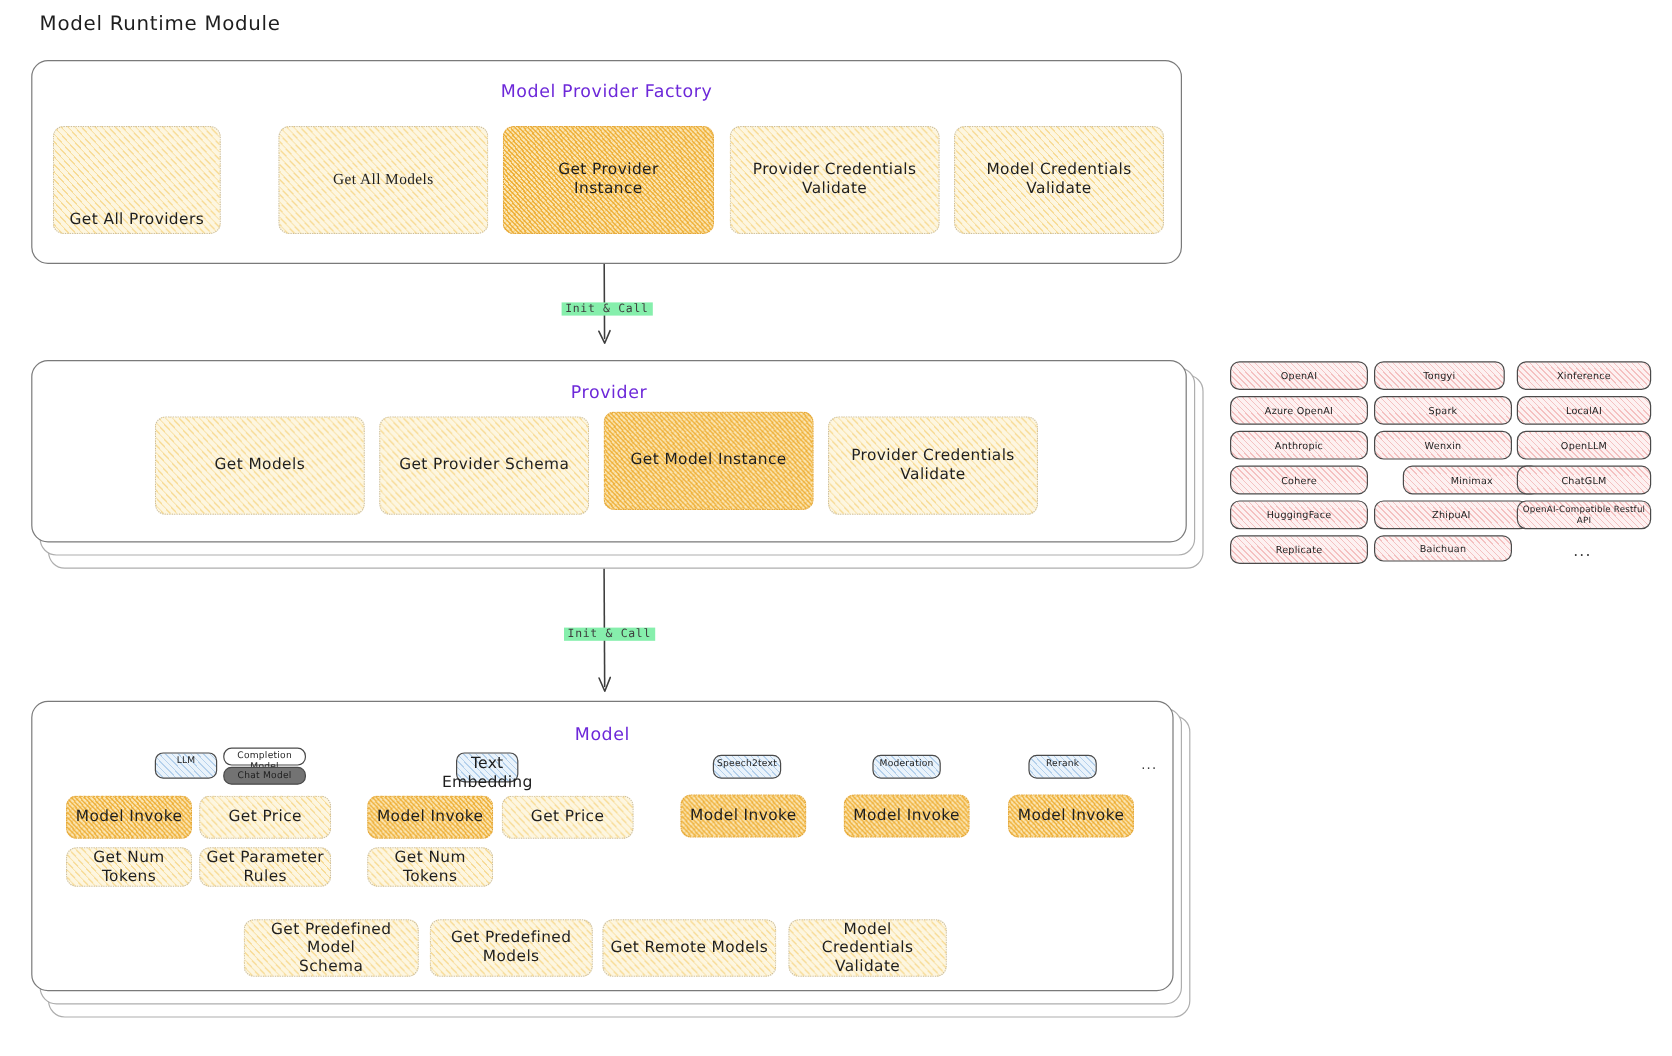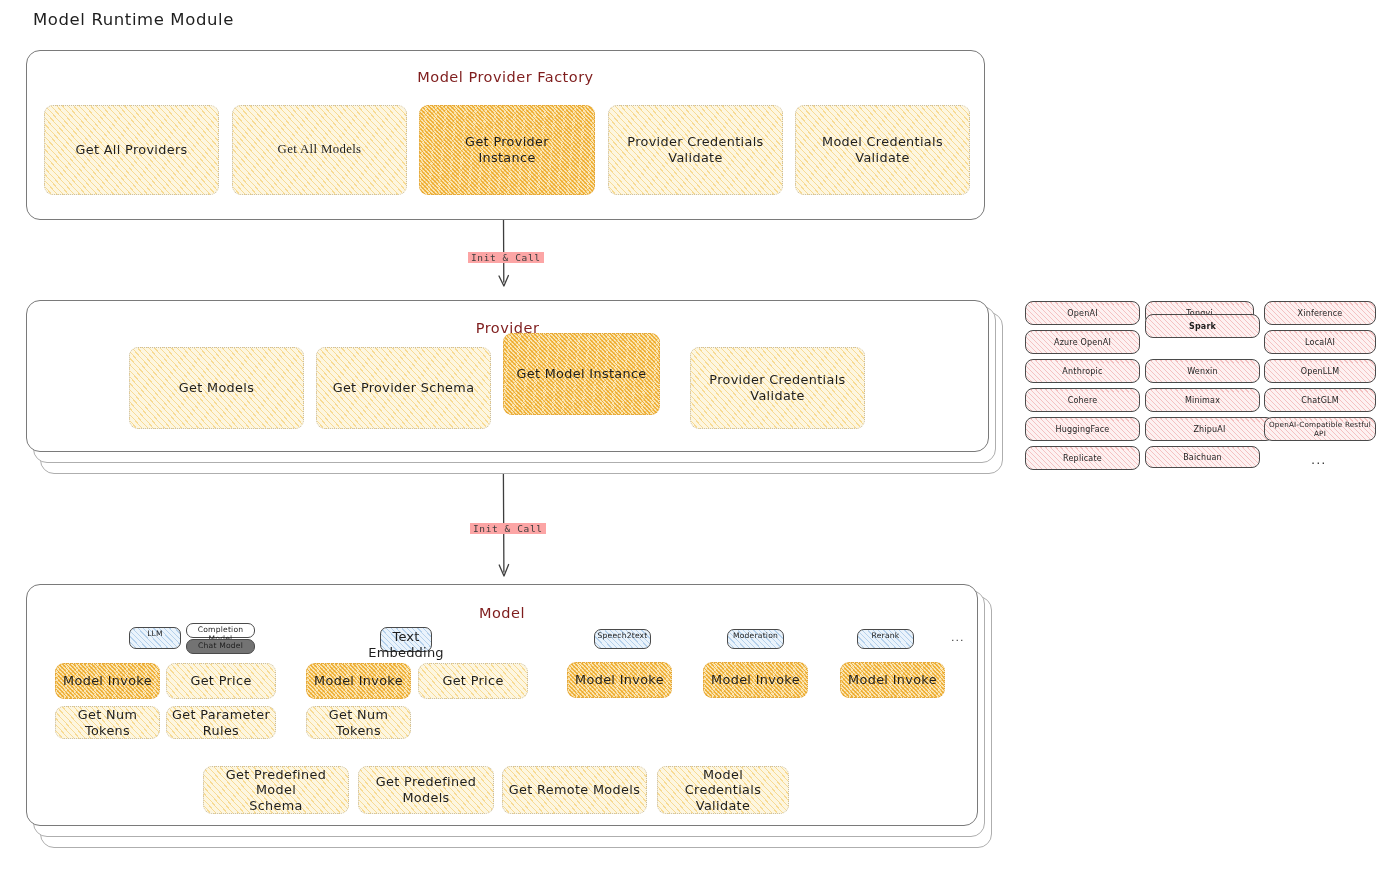--- a/index.html
+++ b/index.html
@@ -70,21 +70,21 @@
     border: 1.4px solid #aeaeae;
     border-radius: 14px;
     background: #ffffff;
     z-index: 1;
   }
   .card-title {
     position: absolute;
     width: 100%;
     text-align: center;
     font-size: 14.5px;
-    color: #7f1d1d;
+    color: #6d28d9;
     letter-spacing: 0.5px;
   }
 
   
   .node {
     position: absolute;
     border: 1.3px dotted #c9bda0;
     border-radius: 9px;
     display: flex;
     align-items: center;
@@ -131,42 +131,42 @@
   }
 
   
   .arrow-svg { position: absolute; z-index: 2; }
   .arrow-label {
     position: absolute;
     font-size: 9.5px;
     letter-spacing: 0.6px;
     white-space: nowrap;
     z-index: 4;
-    background: #fca5a5;
+    background: #86efac;
     padding: 0 3px;
   }
 
   .ellipsis {
     position: absolute;
     font-size: 13px;
     color: #3d3d3d;
     letter-spacing: 1px;
     z-index: 5;
   }
 </style>
 </head>
 <body>
 
 <div id="page-title" class="hand">Model Runtime Module</div>
 
 <div class="card" style="left:26px; top:50px; width:959px; height:170px;">
   <div class="card-title hand" style="top:18px;">Model Provider Factory</div>
 </div>
 
-<div class="node hach-yellow" style="left:44px; top:105px; width:175px; height:90px;">
+<div class="node hach-yellow" style="left:44px; top:105px; width:140px; height:90px;align-items:flex-end;">
   <span>Get All Providers</span>
 </div>
 <div class="node hach-yellow" style="left:232px; top:105px; width:175px; height:90px;font-family:Liberation Serif, serif;">
   <span>Get All Models</span>
 </div>
 <div class="node strong hach-yellow-strong" style="left:419px; top:105px; width:176px; height:90px; white-space:pre-line;">
   <span>Get Provider
 Instance</span>
 </div>
 <div class="node hach-yellow" style="left:608px; top:105px; width:175px; height:90px; white-space:pre-line;">
@@ -189,21 +189,21 @@
 <div class="card" style="left:26px; top:300px; width:963px; height:152px;">
   <div class="card-title hand" style="top:19px;">Provider</div>
 </div>
 
 <div class="node hach-yellow" style="left:129px; top:347px; width:175px; height:82px;">
   <span>Get Models</span>
 </div>
 <div class="node hach-yellow" style="left:316px; top:347px; width:175px; height:82px;">
   <span>Get Provider Schema</span>
 </div>
-<div class="node strong hach-yellow-strong" style="left:503px; top:333px; width:157px; height:82px;">
+<div class="node strong hach-yellow-strong" style="left:503px; top:343px; width:175px; height:82px;">
   <span>Get Model Instance</span>
 </div>
 <div class="node hach-yellow" style="left:690px; top:347px; width:175px; height:82px; white-space:pre-line;">
   <span>Provider Credentials
 Validate</span>
 </div>
 
 <div class="prov hach-pink" style="left:1025px; top:301px; width:115px; height:24px;">
   <span>OpenAI</span>
   </div>
@@ -219,27 +219,27 @@
 <div class="prov hach-pink" style="left:1025px; top:417px; width:115px; height:24px;">
   <span>HuggingFace</span>
   </div>
 <div class="prov hach-pink" style="left:1025px; top:446px; width:115px; height:24px;">
   <span>Replicate</span>
   </div>
 
 <div class="prov hach-pink" style="left:1145px; top:301px; width:109px; height:24px;">
   <span>Tongyi</span>
   </div>
-<div class="prov hach-pink" style="left:1145px; top:314px; width:115px; height:24px;font-weight:bold;">
+<div class="prov hach-pink" style="left:1145px; top:330px; width:115px; height:24px;">
   <span>Spark</span>
   </div>
 <div class="prov hach-pink" style="left:1145px; top:359px; width:115px; height:24px;">
   <span>Wenxin</span>
   </div>
-<div class="prov hach-pink" style="left:1145px; top:388px; width:115px; height:24px;">
+<div class="prov hach-pink" style="left:1169px; top:388px; width:115px; height:24px;">
   <span>Minimax</span>
   </div>
 <div class="prov hach-pink" style="left:1145px; top:417px; width:129px; height:24px;">
   <span>ZhipuAI</span>
   </div>
 <div class="prov hach-pink" style="left:1145px; top:446px; width:115px; height:22px;">
   <span>Baichuan</span>
   </div>
 
 <div class="prov hach-pink" style="left:1264px; top:301px; width:112px; height:24px;">

